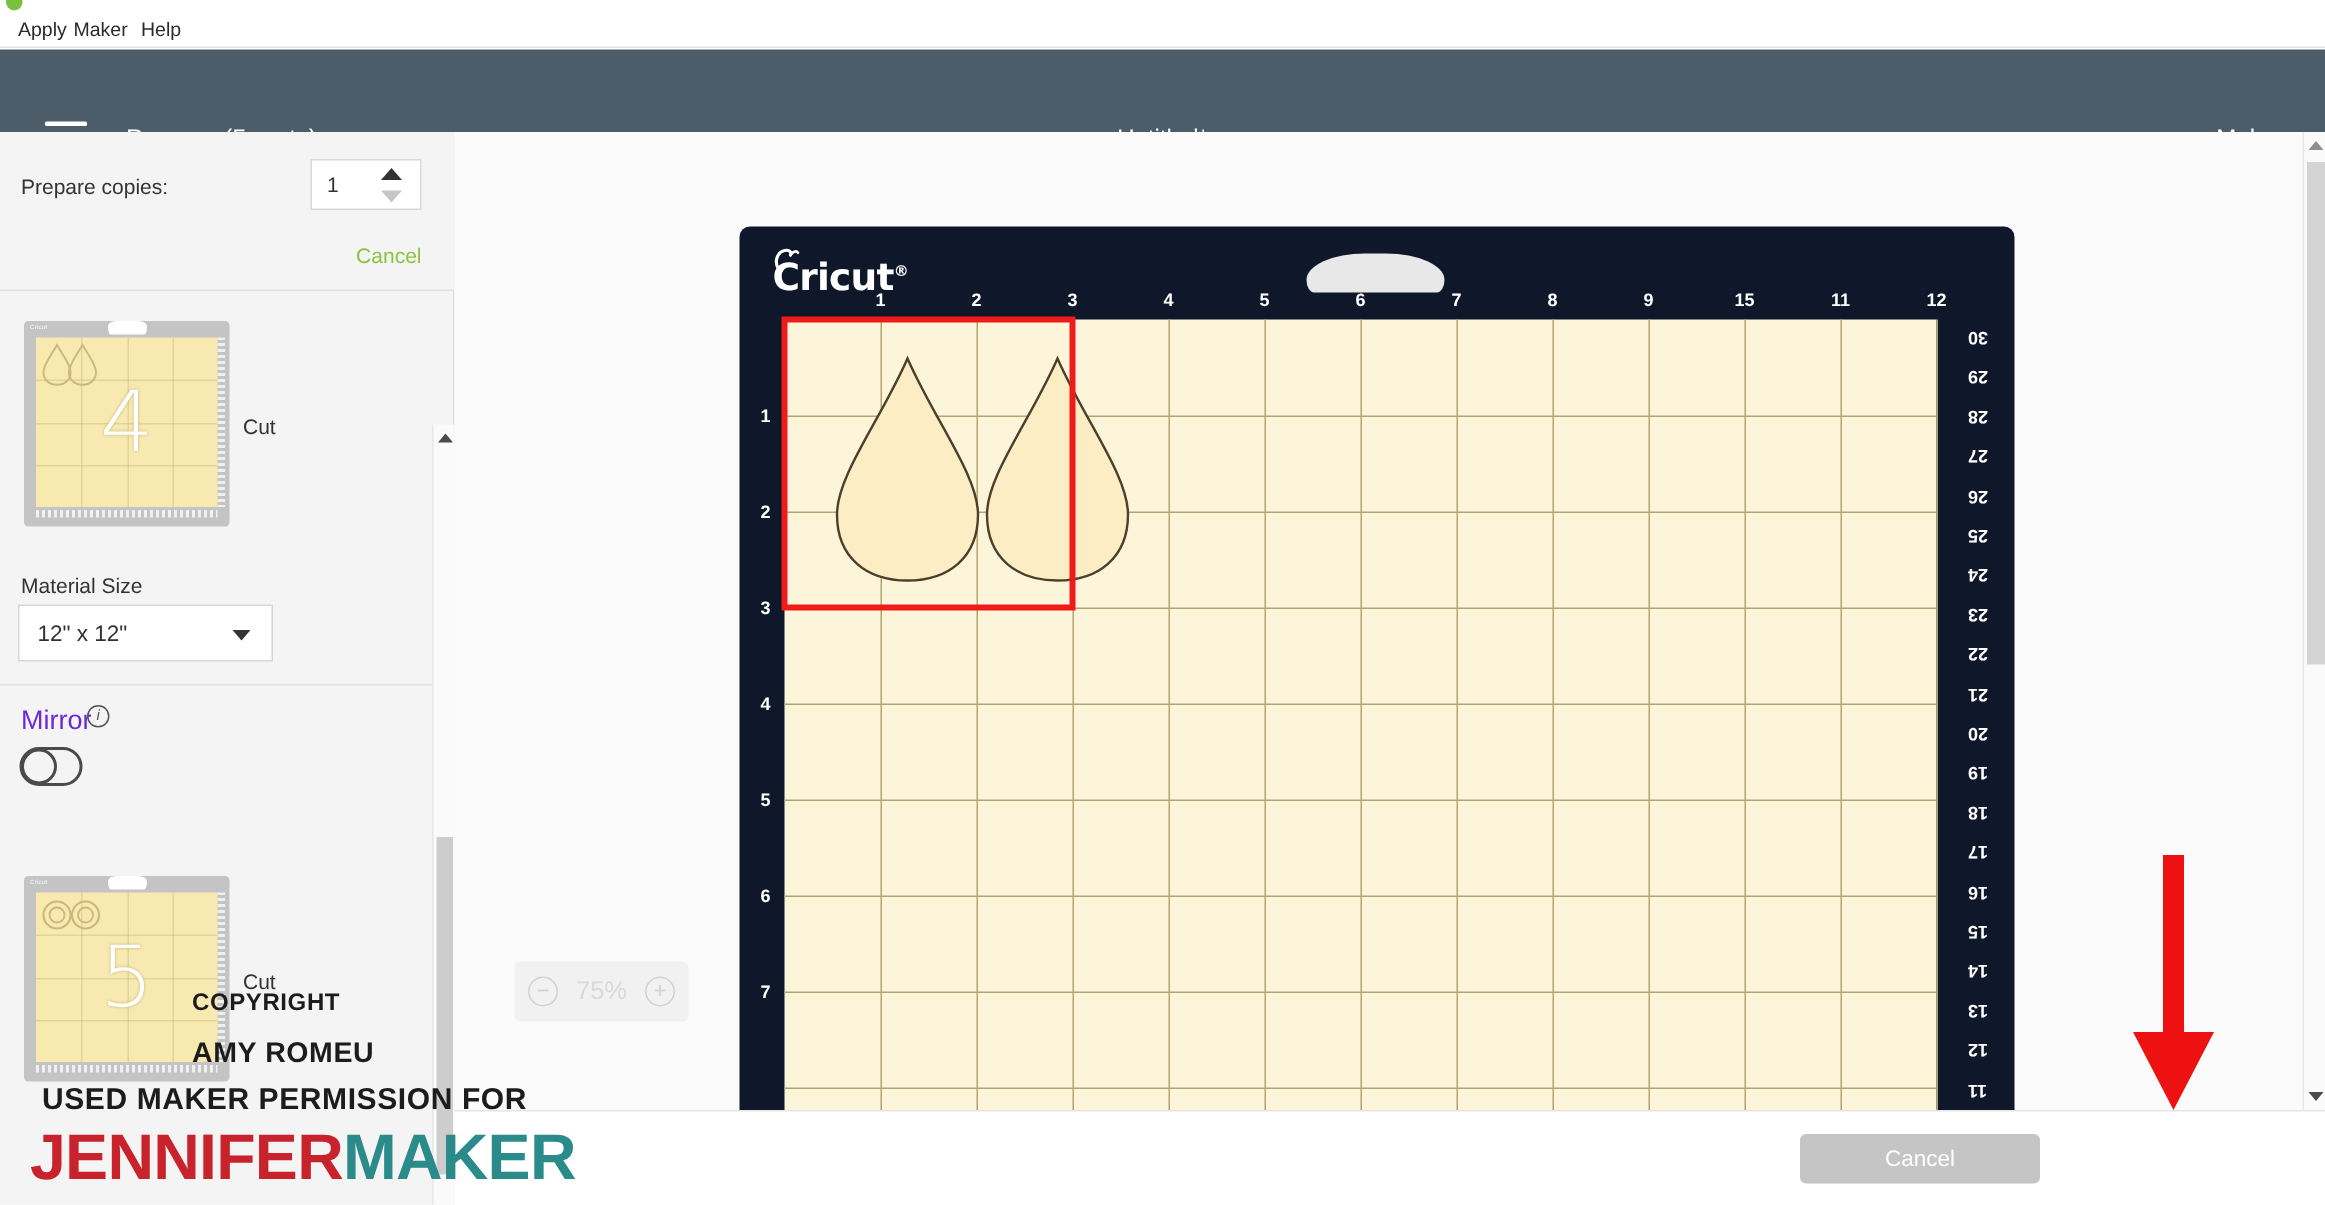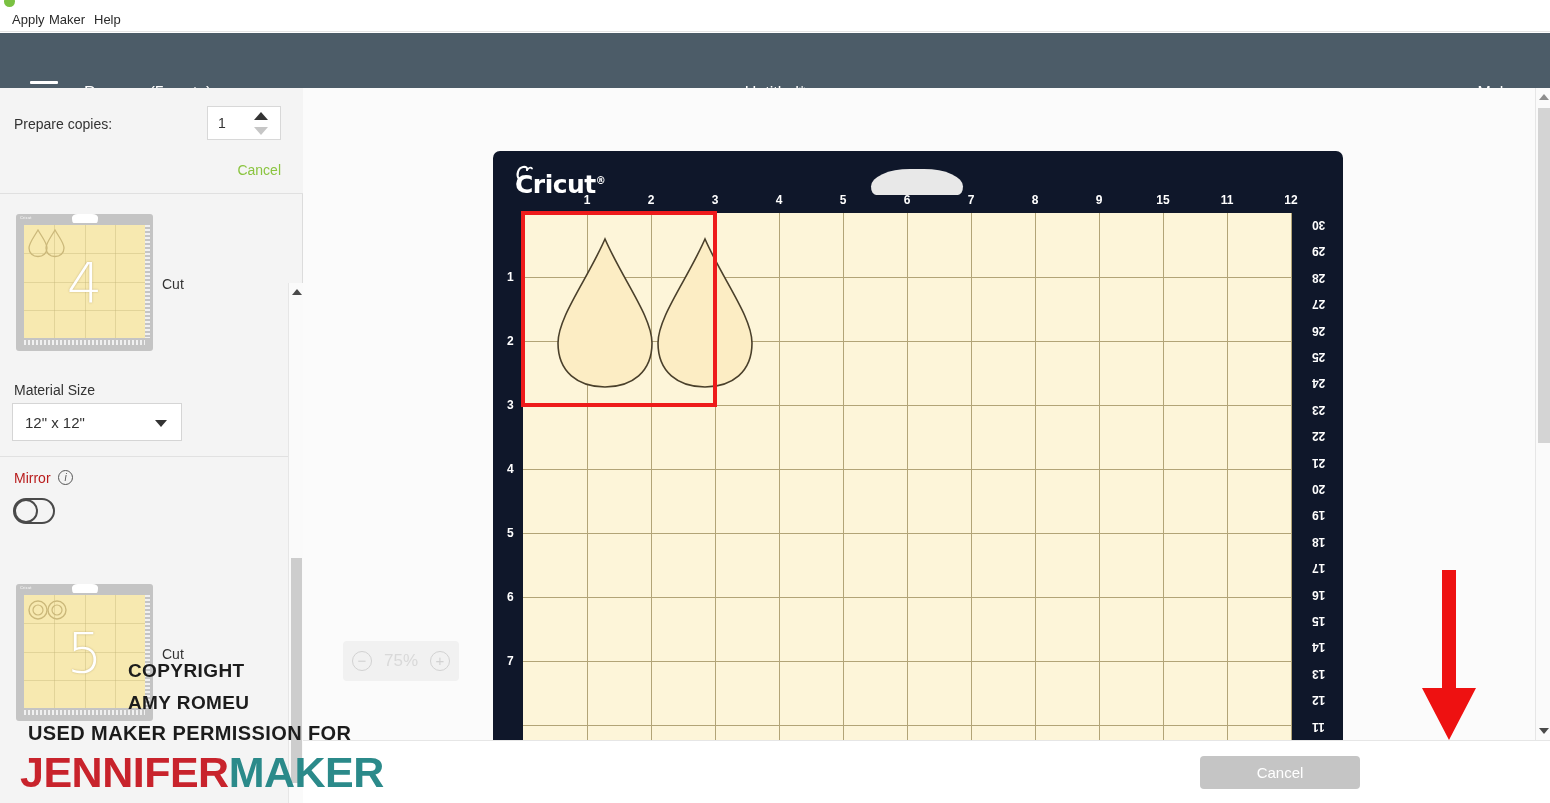--- a/index.html
+++ b/index.html
@@ -152,21 +152,21 @@
   }
   .select-box .val {
     position: absolute; left: 12px; top: 10px; font-size: 15px; color: #333;
   }
   .caret-down {
     position: absolute; right: 14px; top: 16px; width: 0; height: 0;
     border-left: 6px solid transparent; border-right: 6px solid transparent;
     border-top: 7px solid #333;
   }
   .mirror-label {
-    position: absolute; left: 14px; top: 270px; font-size: 14px; color: #b91c1c;
+    position: absolute; left: 14px; top: 270px; font-size: 18px; color: #6d28d9;
   }
   .info-icon {
     position: absolute; left: 58px; top: 270px;
     width: 15px; height: 15px; border: 1.3px solid #555; border-radius: 50%;
     font-size: 10px; font-style: italic; color: #555;
     text-align: center; line-height: 13px; cursor: pointer;
   }
   .toggle {
     position: absolute; left: 13px; top: 298px;
     width: 42px; height: 26px; border: 2px solid #4a4a4a; border-radius: 13px;
@@ -291,21 +291,21 @@
 
   
   .red-arrow { position: absolute; left: 1418px; top: 570px; pointer-events: none; }
 
   
   .watermark { position: absolute; left: 0; top: 650px; width: 420px; pointer-events: none; }
   .wm-line {
     position: absolute; font-weight: bold; color: #1c1c1c;
     font-family: "Liberation Sans", sans-serif; white-space: nowrap;
   }
-  .wm1 { left: 128px; top: 10px; font-size: 19px; letter-spacing: .4px; }
+  .wm1 { left: 128px; top: 10px; font-size: 16px; letter-spacing: .4px; }
   .wm2 { left: 128px; top: 42px; font-size: 19px; letter-spacing: .4px; }
   .wm3 { left: 28px; top: 72px; font-size: 20px; letter-spacing: .4px; }
   .wm-brand {
     position: absolute; left: 20px; top: 98px;
     font-size: 43px; font-weight: bold; letter-spacing: -0.5px;
   }
   .wm-brand .j { color: #c8232c; }
   .wm-brand .m { color: #2b8a8a; }
 </style>
 </head>

